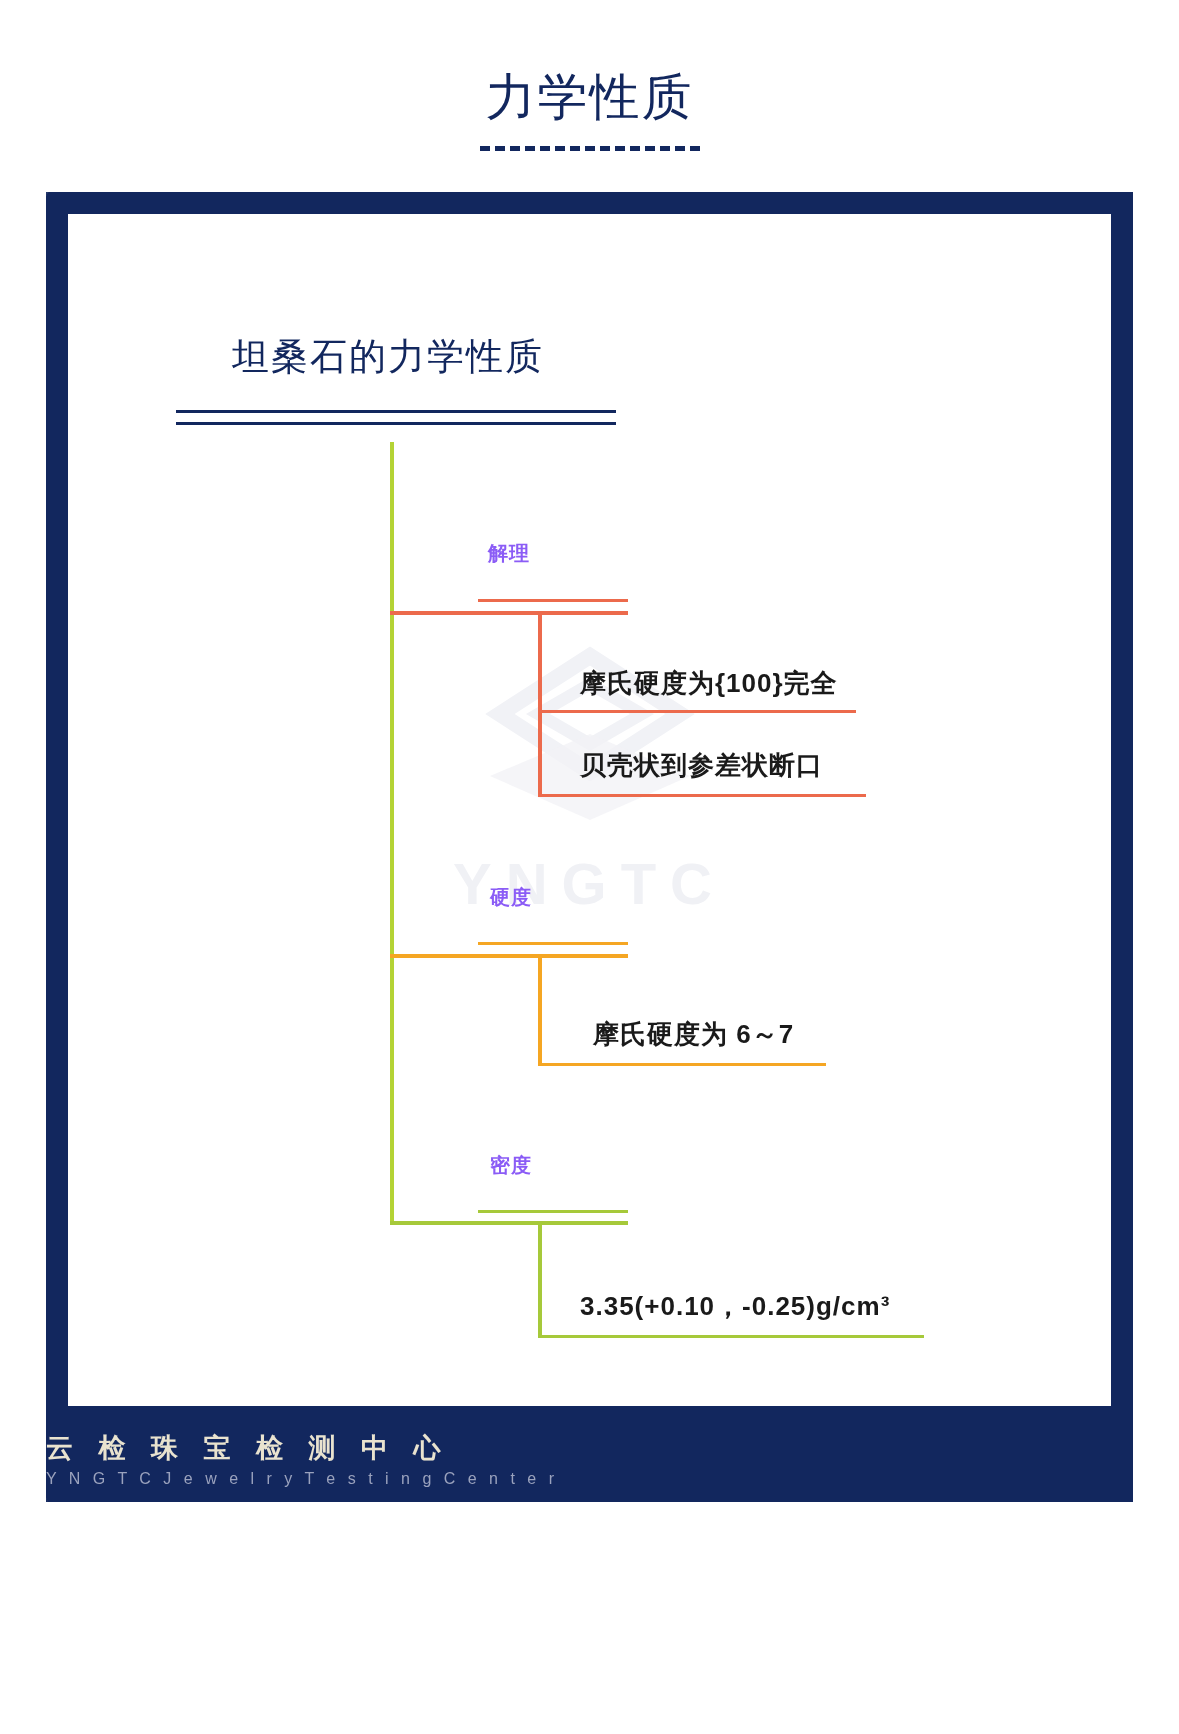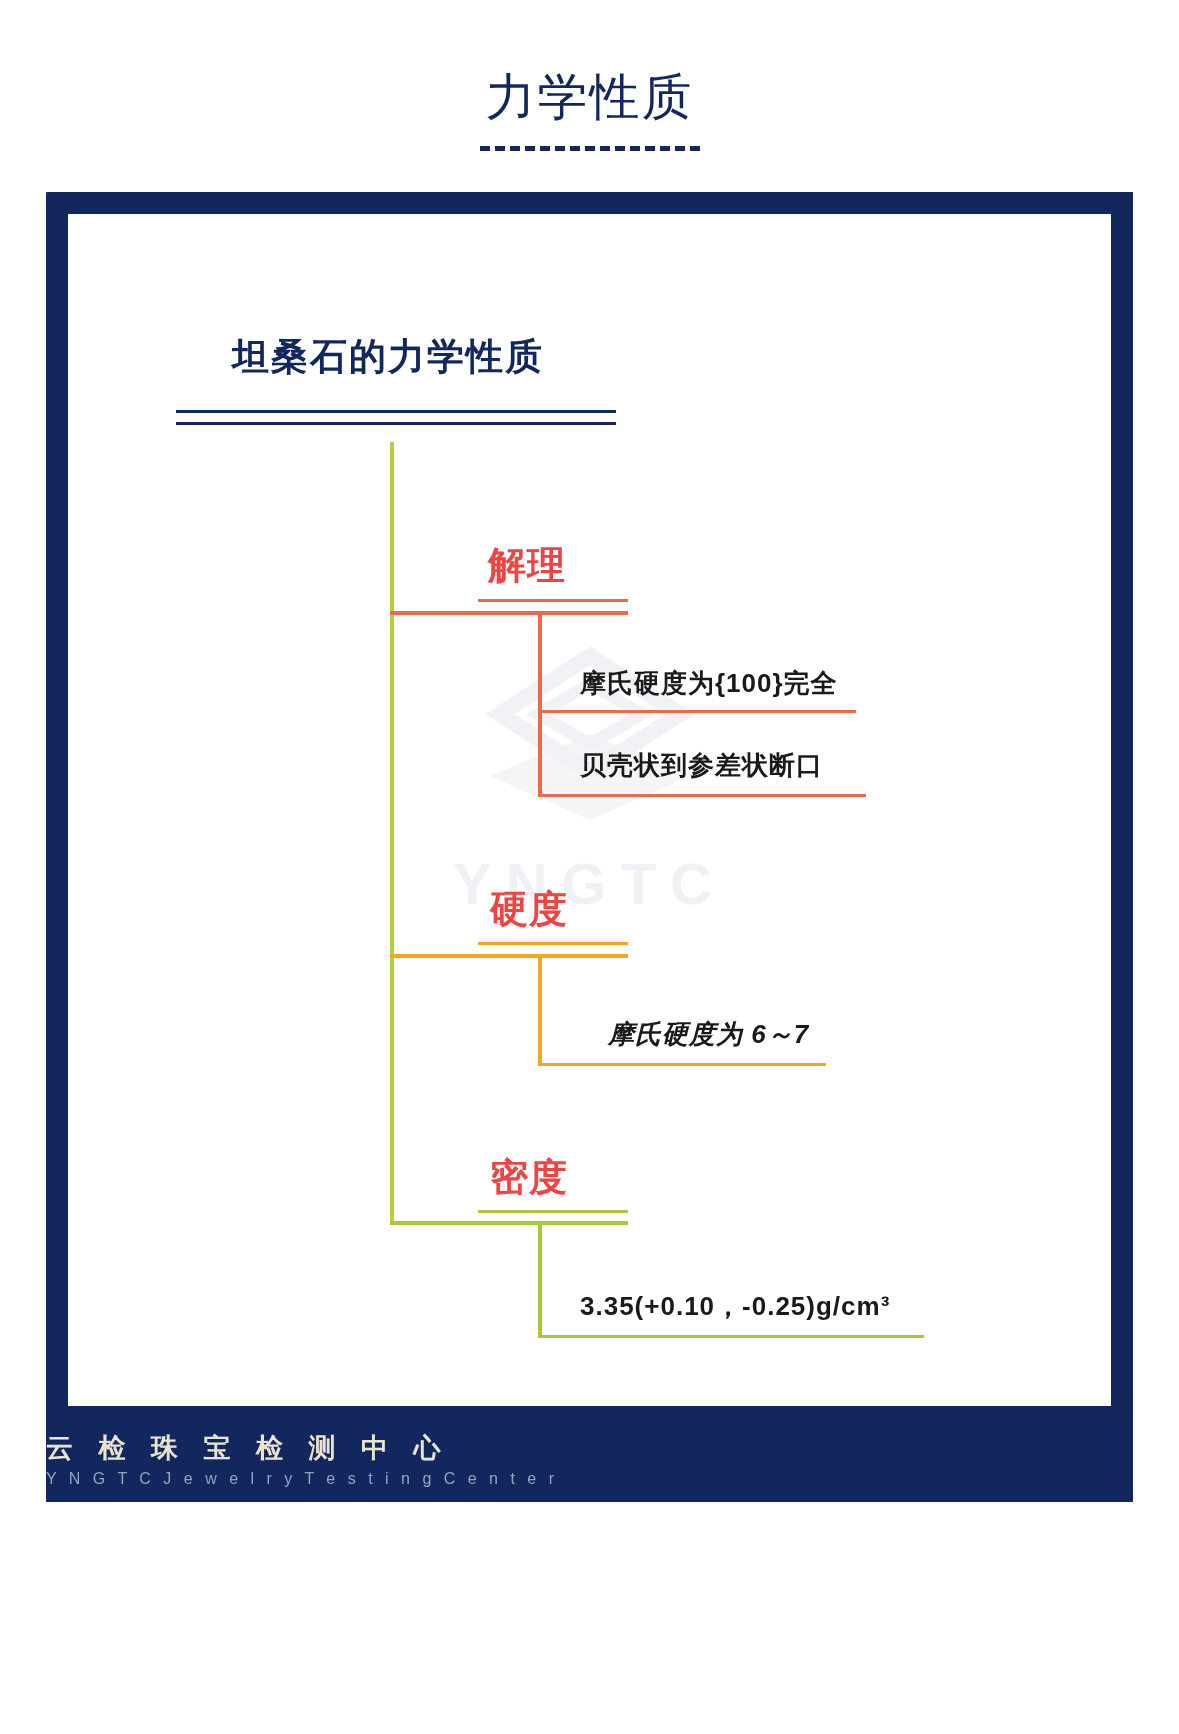--- a/index.html
+++ b/index.html
@@ -86,21 +86,21 @@
     color: #f0f1f5;
     margin-top: 6px;
   }
 
   
   .card-title {
     position: absolute;
     top: 118px;
     left: 164px;
     font-size: 37px;
-    font-weight: 700;
+    font-weight: 400;
     color: #12275e;
     letter-spacing: 2px;
   }
   .card-title-rule {
     position: absolute;
     top: 196px;
     left: 108px;
     width: 440px;
     height: 9px;
     border-top: 3px solid #12275e;
@@ -119,23 +119,23 @@
     background: #b4d335;
   }
 
   .branch {
     position: absolute;
     height: 4px;
   }
 
   .node-label {
     position: absolute;
-    font-size: 38px;
-    font-weight: 700;
-    color: #ef4444;
+    font-size: 20px;
+    font-weight: 700;
+    color: #8b5cf6;
     letter-spacing: 1px;
   }
   .node-underline {
     position: absolute;
     height: 3px;
   }
 
   .leaf-stem { position: absolute; width: 4px; }
   .leaf-rule { position: absolute; height: 3px; }
   .leaf-text {
@@ -206,21 +206,21 @@
 
       <div class="leaf-rule" style="left:470px; top:580px; width:328px; background:#ec6a4c;"></div>
       <div class="leaf-text" style="left:512px; top:534px;">贝壳状到参差状断口</div>
 
       <div class="branch" style="left:322px; top:740px; width:238px; background:#f5a623;"></div>
       <div class="node-label" style="left:422px; top:670px;">硬度</div>
       <div class="node-underline" style="left:410px; top:728px; width:150px; background:#f5a623;"></div>
 
       <div class="leaf-stem" style="left:470px; top:740px; height:112px; background:#f5a623;"></div>
       <div class="leaf-rule" style="left:470px; top:849px; width:288px; background:#f5a623;"></div>
-      <div class="leaf-text" style="left:540px; top:803px;font-style:italic;">摩氏硬度为 6～7</div>
+      <div class="leaf-text" style="left:525px; top:803px;">摩氏硬度为 6～7</div>
 
       <div class="branch" style="left:322px; top:1007px; width:238px; background:#a6c93a;"></div>
       <div class="node-label" style="left:422px; top:938px;">密度</div>
       <div class="node-underline" style="left:410px; top:996px; width:150px; background:#a6c93a;"></div>
 
       <div class="leaf-stem" style="left:470px; top:1007px; height:117px; background:#a6c93a;"></div>
       <div class="leaf-rule" style="left:470px; top:1121px; width:386px; background:#a6c93a;"></div>
       <div class="leaf-text" style="left:512px; top:1075px;">3.35(+0.10，-0.25)g/cm³</div>
 
     </div>

